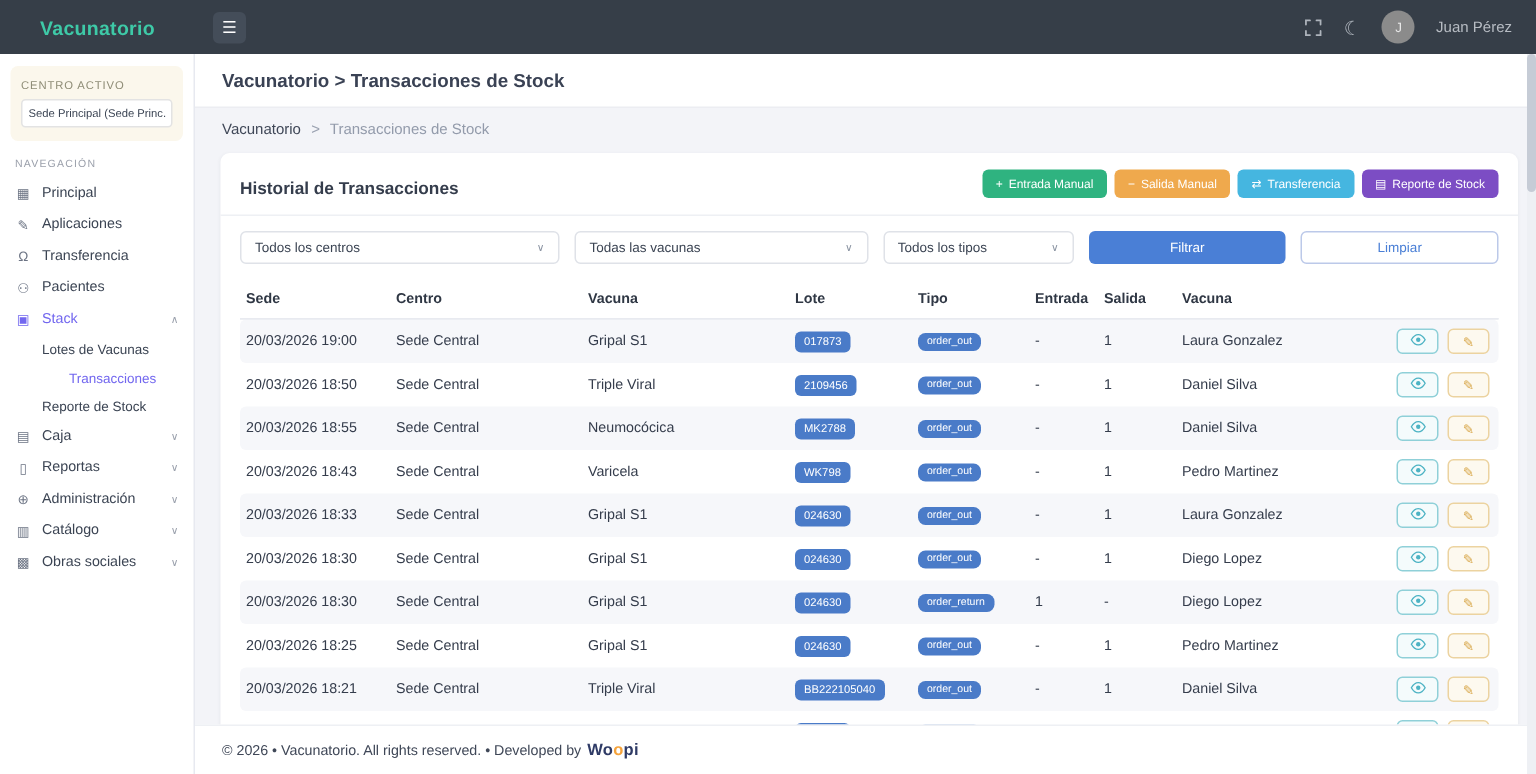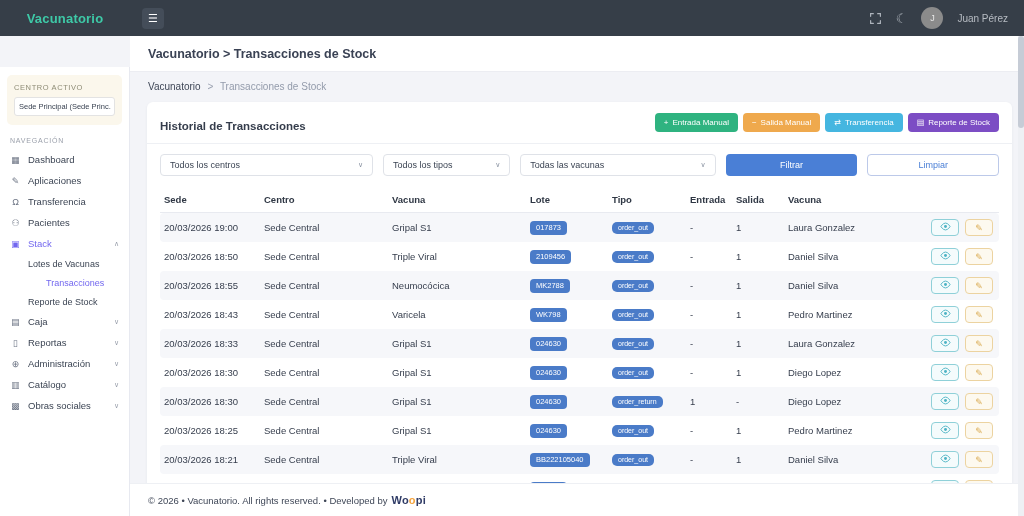--- a/index.html
+++ b/index.html
@@ -12,21 +12,21 @@
   .hamburger { margin-left:12px; width:22px; height:21px; background:#444d59; border-radius:4px;
     color:#fff; font-size:11px; display:flex; align-items:center; justify-content:center; cursor:pointer; }
   .topbar-right { margin-left:auto; display:flex; align-items:center; gap:14px; padding-right:16px; }
   .tb-icon { color:#aeb4bc; display:flex; align-items:center; font-size:13px; cursor:pointer; }
   .avatar { width:22px; height:22px; border-radius:50%; background:#8b8b8b; color:#e8e8e8;
     font-size:9px; display:flex; align-items:center; justify-content:center; }
   .user-name { color:#b7bcc3; font-size:10px; }
 
   
   .sidebar { position:absolute; top:36px; left:0; bottom:0; width:130px; background:#fff;
-    border-right:1px solid #e7e9f0; overflow:hidden;margin-top:31px; }
+    border-right:1px solid #e7e9f0; overflow:hidden; }
   .center-box { margin:8px 7px; background:#fbf7ec; border-radius:5px; padding:8px 7px 9px; }
   .center-label { font-size:7.5px; color:#8e8c76; letter-spacing:.6px; margin-bottom:5px; }
   .center-select { background:#fff; border:1px solid #e3e3e3; border-radius:3px; font-size:7.5px;
     color:#3b4453; padding:4px 4px; white-space:nowrap; overflow:hidden; cursor:pointer; }
   .nav-label { margin:12px 10px 5px; font-size:7px; color:#9ba0ab; letter-spacing:.8px; }
   .nav-item { display:flex; align-items:center; gap:7px; padding:5px 10px; font-size:9.5px;
     color:#3b4453; cursor:pointer; }
   .nav-item.active { color:#7267ef; }
   .nav-item.active .nav-icon { color:#7267ef; }
   .nav-icon { width:11px; font-size:9px; color:#6c7484; text-align:center; flex:none; }
@@ -108,21 +108,21 @@
 
 <div class="sidebar">
   <div class="center-box">
     <div class="center-label">CENTRO ACTIVO</div>
     <div class="center-select">Sede Principal (Sede Princ.</div>
   </div>
   <div class="nav-label">NAVEGACIÓN</div>
   <div id="nav-list">
       <div class="nav-item">
         <span class="nav-icon">▦</span>
-        <span class="nav-text">Dashboard</span>
+        <span class="nav-text">Principal</span>
       </div>
       <div class="nav-item">
         <span class="nav-icon">✎</span>
         <span class="nav-text">Aplicaciones</span>
       </div>
       <div class="nav-item">
         <span class="nav-icon">Ω</span>
         <span class="nav-text">Transferencia</span>
       </div>
       <div class="nav-item">
@@ -196,26 +196,26 @@
             <span>Reporte de Stock</span>
           </button>
         </div>
     </div>
 
     <div class="filters">
       <div class="select sel-1">
         <span>Todos los centros</span>
         <span class="sel-chev">∨</span>
       </div>
+      <div class="select sel-2">
+        <span>Todas las vacunas</span>
+        <span class="sel-chev">∨</span>
+      </div>
       <div class="select sel-3">
         <span>Todos los tipos</span>
-        <span class="sel-chev">∨</span>
-      </div>
-      <div class="select sel-2">
-        <span>Todas las vacunas</span>
         <span class="sel-chev">∨</span>
       </div>
       <button class="filter-btn">Filtrar</button>
       <button class="clear-btn">Limpiar</button>
     </div>
 
     <table>
       <thead>
         <tr>
           <th class="col-fecha">Sede</th>

